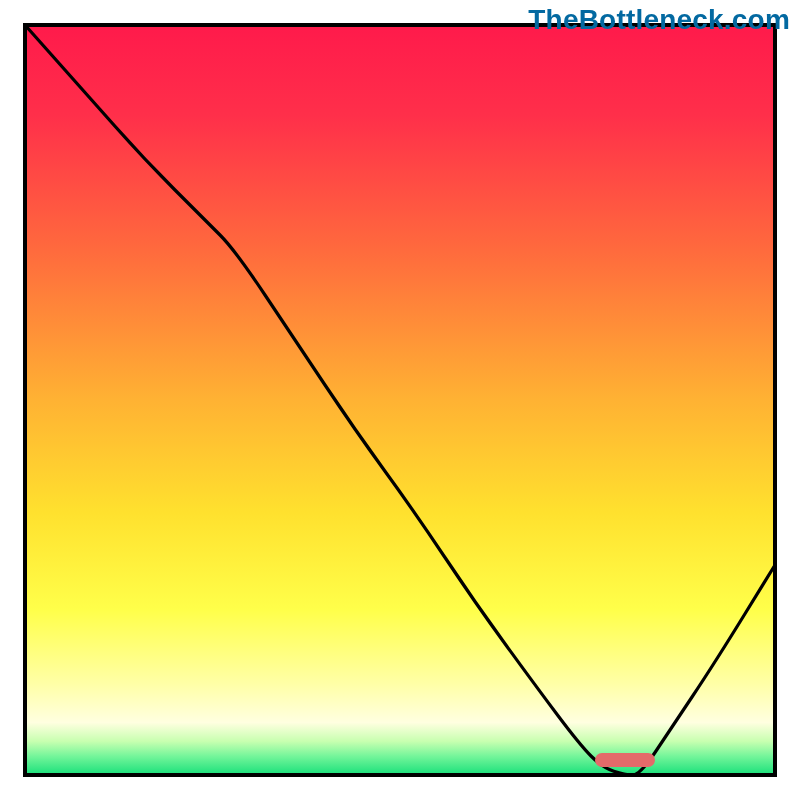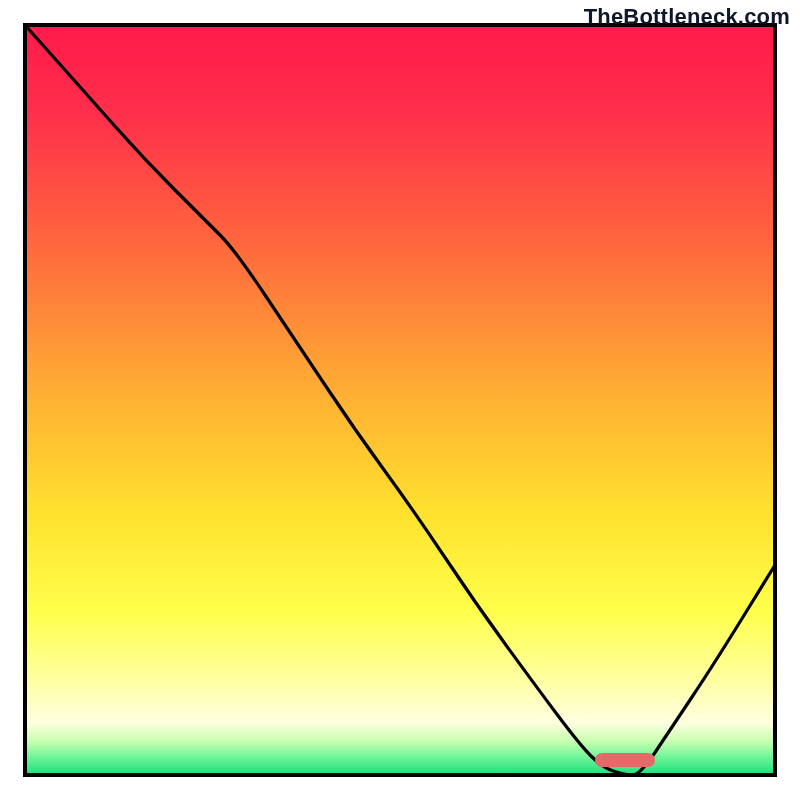--- a/index.html
+++ b/index.html
@@ -14,23 +14,23 @@
   .frame {
     position: relative;
     width: 800px;
     height: 800px;
     box-sizing: border-box;
   }
   .watermark {
     position: absolute;
     top: 4px;
     right: 10px;
-    font-size: 22px;
+    font-size: 28px;
     font-weight: 600;
-    color: #0f172a;
+    color: #0369a1;
     letter-spacing: 0.2px;
     z-index: 10;
   }
   svg.plot {
     position: absolute;
     left: 0;
     top: 0;
   }
 </style>
 </head>

